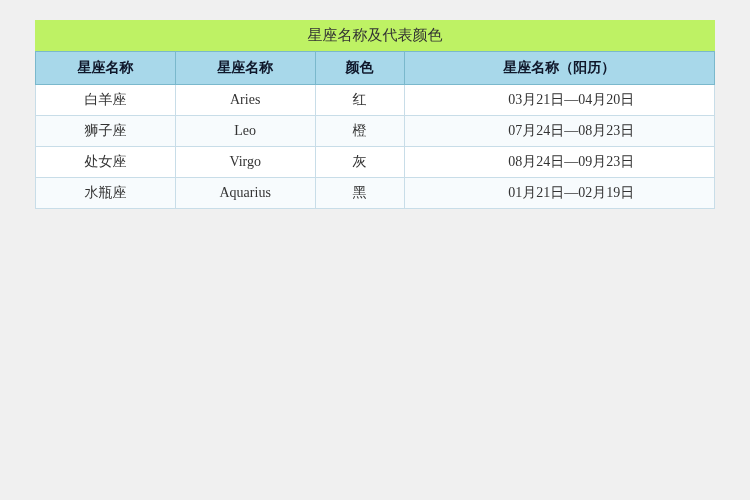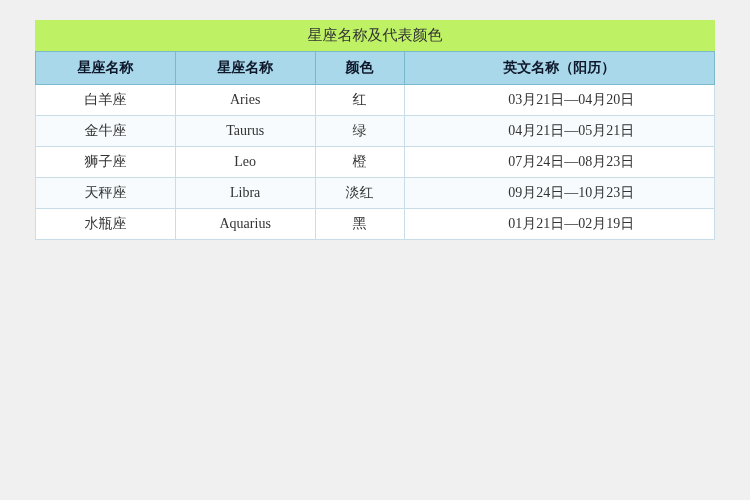--- a/index.html
+++ b/index.html
@@ -76,47 +76,41 @@
 <body>
 
 <div class="container">
   <div class="page-title">星座名称及代表颜色</div>
   <table>
     <thead>
       <tr>
         <th>星座名称</th>
         <th>星座名称</th>
         <th>颜色</th>
-        <th>英文名称（阳历）</th>
+        <th>星座名称（阳历）</th>
       </tr>
     </thead>
     <tbody id="table-body">
     <tr>
           <td>白羊座</td>
           <td>Aries</td>
           <td>红</td>
           <td class="date-col">03月21日—04月20日</td>
         </tr>
         <tr>
-          <td>金牛座</td>
-          <td>Taurus</td>
-          <td>绿</td>
-          <td class="date-col">04月21日—05月21日</td>
-        </tr>
-        <tr>
           <td>狮子座</td>
           <td>Leo</td>
           <td>橙</td>
           <td class="date-col">07月24日—08月23日</td>
         </tr>
         <tr>
-          <td>天秤座</td>
-          <td>Libra</td>
-          <td>淡红</td>
-          <td class="date-col">09月24日—10月23日</td>
+          <td>处女座</td>
+          <td>Virgo</td>
+          <td>灰</td>
+          <td class="date-col">08月24日—09月23日</td>
         </tr>
         <tr>
           <td>水瓶座</td>
           <td>Aquarius</td>
           <td>黑</td>
           <td class="date-col">01月21日—02月19日</td>
         </tr>
       </tbody>
   </table>
 </div>

